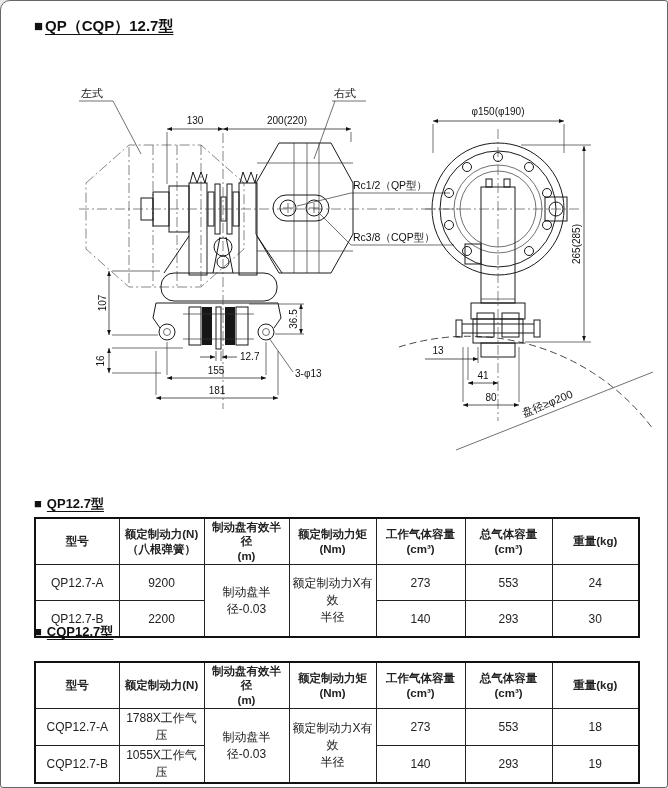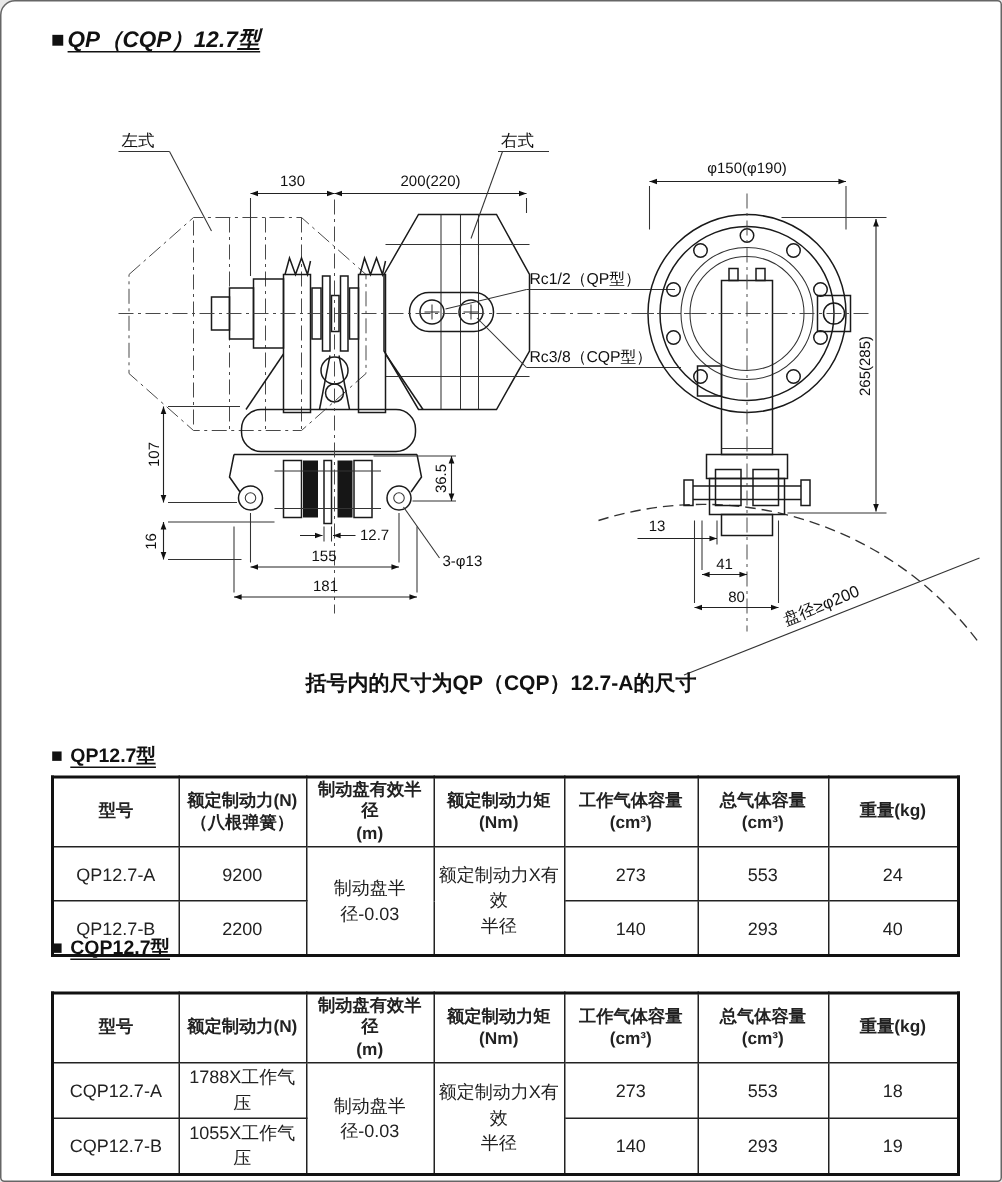--- a/index.html
+++ b/index.html
@@ -4,21 +4,21 @@
 <style>
   html,body { margin:0; padding:0; background:#e8e8e8; }
   body { font-family: "Liberation Sans", "DejaVu Sans", sans-serif; }
   .page {
     position:relative; width:668px; height:788px; background:#fff;
     border:1.5px solid #666; border-radius:10px 3px 3px 3px;
     box-sizing:border-box; overflow:hidden;
   }
   .title { position:absolute; left:33px; top:16px; font-size:15px; font-weight:bold; color:#111; }
   .title .bullet { font-size:15px; margin-right:2px; }
-  .title .title-text { text-decoration:underline; text-underline-offset:3px;font-style:italic; }
+  .title .title-text { text-decoration:underline; text-underline-offset:3px; }
   .drawing-svg { position:absolute; left:0; top:0; }
   .caption { position:absolute; left:0; top:446px; width:100%; text-align:center;
              font-size:14px; font-weight:bold; color:#111; }
   .sec-heading { position:absolute; left:33px; font-size:13px; font-weight:bold; color:#111; }
   .sec-heading .sec-text { text-decoration:underline; text-underline-offset:3px; margin-left:5px;margin-top:33px; }
   .tbl-wrap { position:absolute; left:33px; }
   table.spec { border-collapse:collapse; width:604px; table-layout:fixed;
                border:2px solid #111; background:#fff; }
   table.spec th, table.spec td {
     border:1px solid #222; text-align:center; vertical-align:middle;
@@ -246,21 +246,20 @@
       <line class="thin" x1="462" y1="346" x2="462" y2="401"></line>
       <line class="thin" x1="518" y1="346" x2="518" y2="401"></line>
       <line class="dim" x1="462" y1="404" x2="518" y2="404" marker-start="url(#arr)" marker-end="url(#arr)"></line>
       <text class="dtx" x="490" y="400" text-anchor="middle">80</text>
 
       <line class="thin" x1="455" y1="449" x2="652" y2="371"></line>
       <text class="lbl" x="523" y="416" transform="rotate(-22 523 416)">盘径≥φ200</text>
     </g>
   </svg>
 
-  <div class="caption">括号内的尺寸为QP（CQP）12.7-A的尺寸</div>
 
   <div class="sec-heading" style="top:494px;">
     <span>■</span><span class="sec-text">QP12.7型</span>
   </div>
   <div class="tbl-wrap" style="top:516px;">
     <table class="spec">
       <colgroup>
         <col style="width:84px">
           <col style="width:85px">
           <col style="width:85px">
@@ -294,21 +293,21 @@
 半径</td>
           <td>273</td>
           <td>553</td>
           <td>24</td>
         </tr>
         <tr>
           <td>QP12.7-B</td>
           <td>2200</td>
           <td>140</td>
           <td>293</td>
-          <td>40</td>
+          <td>30</td>
         </tr>
       </tbody>
     </table>
   </div>
 
   <div class="sec-heading" style="top:622px;">
     <span>■</span><span class="sec-text">CQP12.7型</span>
   </div>
   <div class="tbl-wrap" style="top:660px;">
     <table class="spec">

